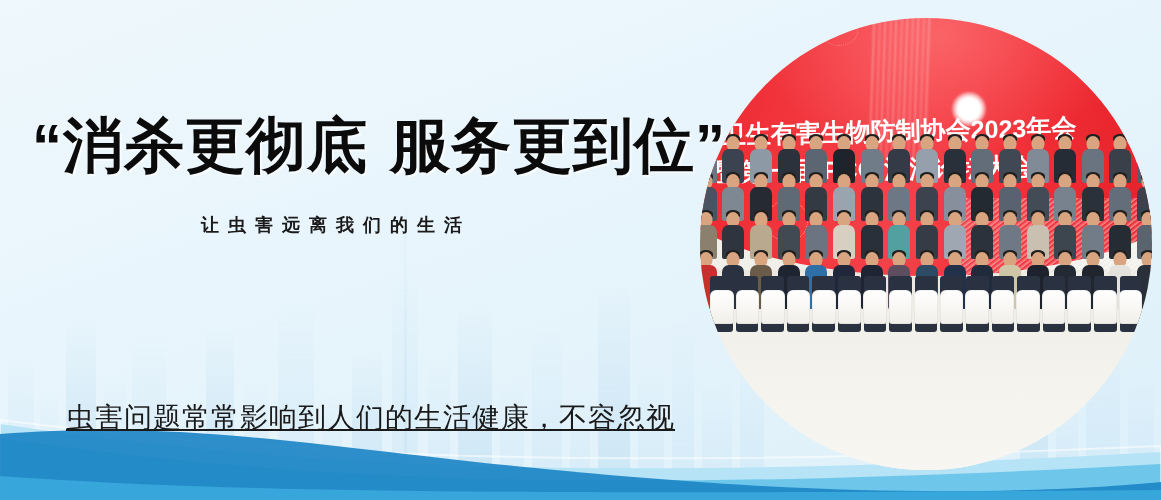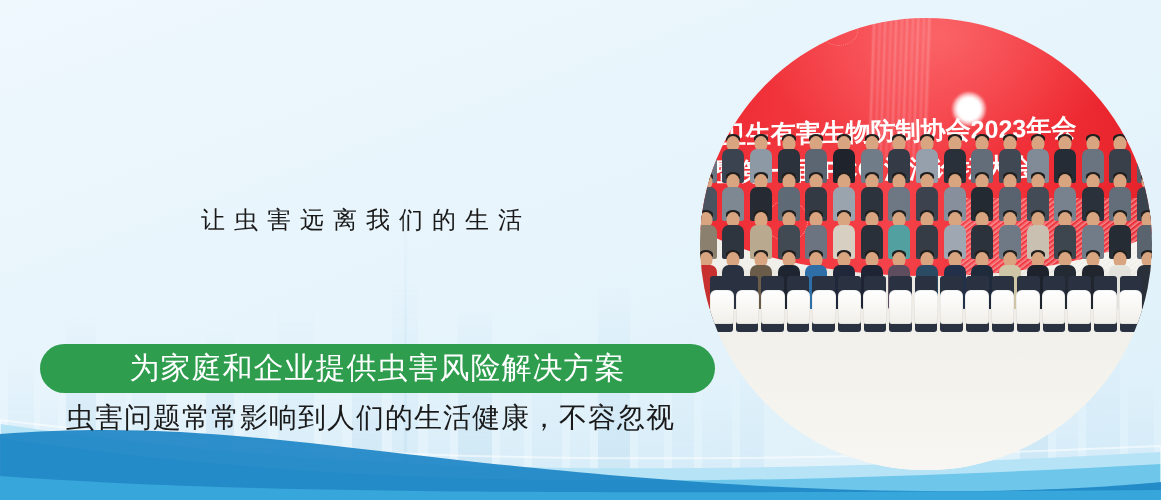--- a/index.html
+++ b/index.html
@@ -60,25 +60,25 @@
     letter-spacing: 1px;
     white-space: nowrap;
     text-shadow: 2px 2px 0 rgba(255,255,255,0.65);
     z-index: 6;
   }
   .headline .gap { display: inline-block; width: 22px; }
 
   .subtitle {
     position: absolute;
     left: 201px;
-    top: 208px;
-    font-size: 24px;
+    top: 216px;
+    font-size: 18px;
     line-height: 1;
     color: #1a1a1a;
-    font-weight: normal;
+    font-weight: bold;
     letter-spacing: 9px;
     white-space: nowrap;
     z-index: 6;
   }
 
   .green-title {
     position: absolute;
     left: 44px;
     top: 268px;
     font-size: 60px;
@@ -116,20 +116,21 @@
   .tagline {
     position: absolute;
     left: 66px;
     top: 404px;
     font-size: 28px;
     line-height: 1;
     color: #1a1a1a;
     letter-spacing: 1px;
     white-space: nowrap;
     z-index: 6;
+    text-decoration: underline;
   }
 
   
   .photo-circle {
     position: absolute;
     left: 700px;
     top: 18px;
     width: 452px;
     height: 452px;
     border-radius: 50%;
@@ -339,27 +340,27 @@
   </div>
 
   <svg class="wave" viewBox="0 0 1161 110" preserveAspectRatio="none">
     <path d="M0,34 C260,72 560,96 1161,62 L1161,110 L0,110 Z" fill="#b6e3f6"></path>
     <path d="M0,48 C300,92 620,104 1161,74 L1161,110 L0,110 Z" fill="#6ec7ea"></path>
     <path d="M0,30 C250,60 520,84 1161,56 L1161,110 L0,110 Z" fill="none" stroke="#ffffff" stroke-opacity="0.55" stroke-width="2"></path>
     <path d="M0,44 C240,26 380,74 760,96 C940,106 1080,100 1161,92 L1161,110 L0,110 Z" fill="#1d86c6" fill-opacity="0.92"></path>
     <path d="M0,86 C200,100 420,106 1161,100 L1161,110 L0,110 Z" fill="#3aa8dc" fill-opacity="0.9"></path>
   </svg>
 
+  <div class="headline">
+    <span>“消杀更彻底</span><span class="gap"></span><span>服务更到位”</span>
+  </div>
 
   <div class="subtitle">让虫害远离我们的生活</div>
 
 
-  <div class="pill">
-    <div class="pill-text">为家庭和企业提供虫害风险解决方案</div>
-  </div>
 
   <div class="tagline">虫害问题常常影响到人们的生活健康，不容忽视</div>
 
   <div class="photo-circle">
     <div class="photo-inner">
 
       <div class="floor"></div>
 
       <div class="stage-red">
         <div class="stage-sheen"></div>

